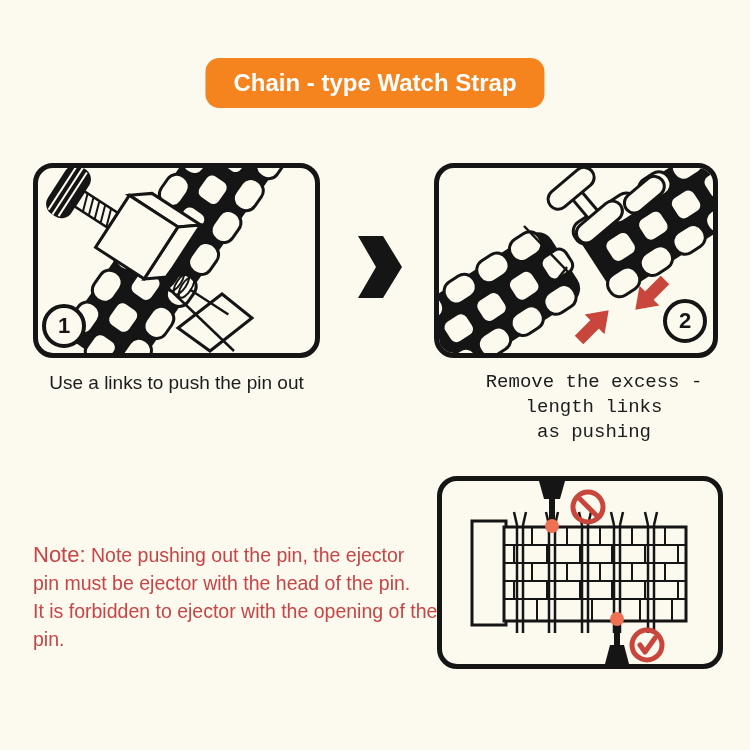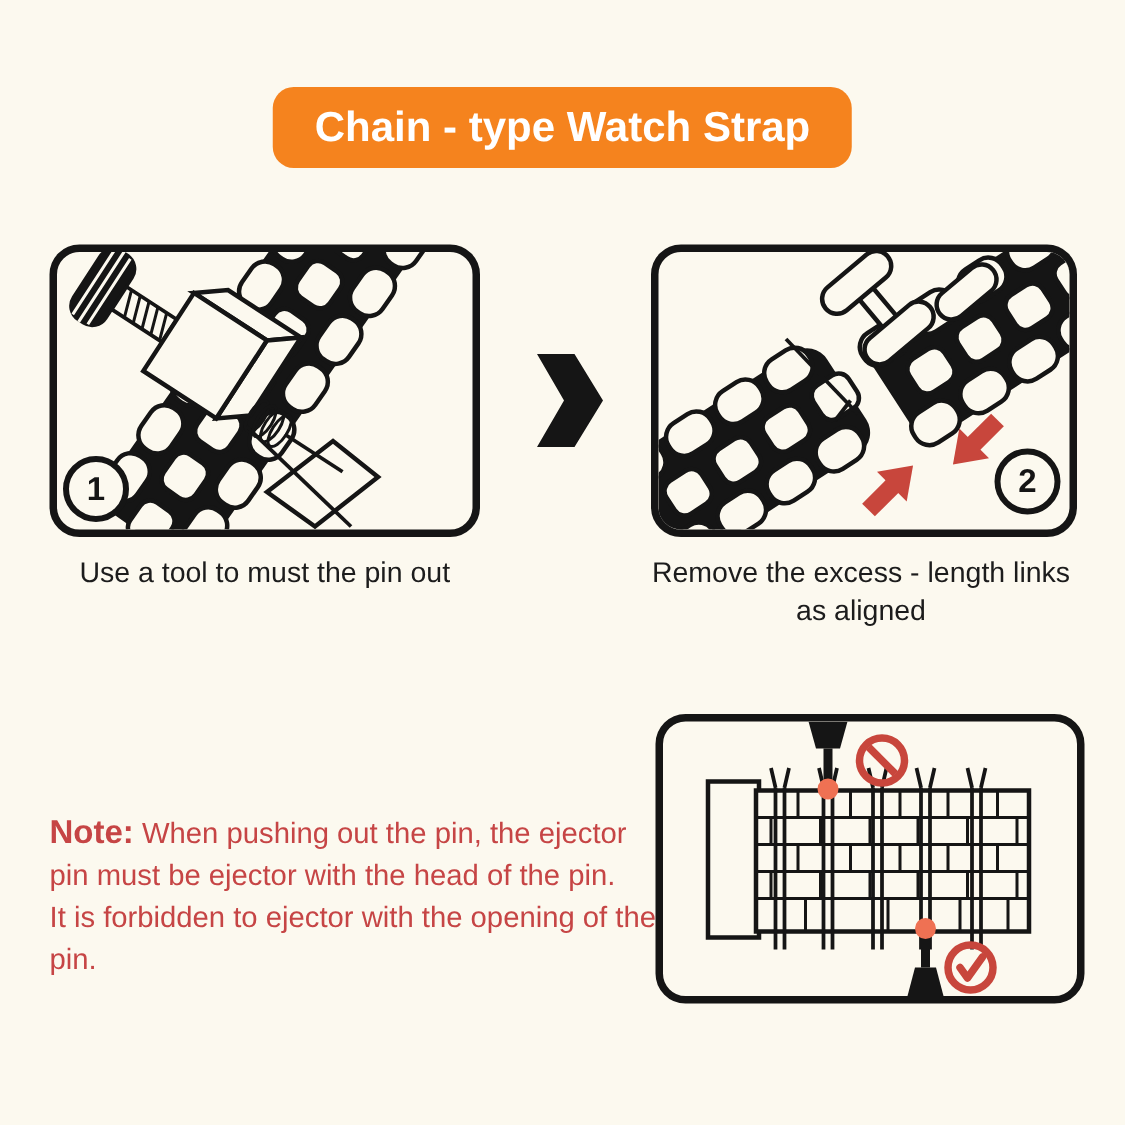--- a/index.html
+++ b/index.html
@@ -6,21 +6,21 @@
     --page_bg:#FCF9EF; --ink:#151515; --banner_bg:#F5831E; --banner_text:#FFFFFF;
     --note_red:#C64545; --accent_red:#C8463C; --dot_orange:#EF7153;
   }
   html,body{margin:0;padding:0;}
   body{background:#fff;font-family:"Liberation Sans",sans-serif;}
   .canvas{position:relative;width:750px;height:750px;background:var(--page_bg);overflow:hidden;}
 
   .banner{
     position:absolute;top:58px;left:50%;transform:translateX(-50%);
     background:var(--banner_bg);color:var(--banner_text);
-    font-size:28px;font-weight:bold;line-height:1;
+    font-size:24px;font-weight:bold;line-height:1;
     padding:13px 28px;border-radius:14px;white-space:nowrap;
   }
 
   .panel{
     position:absolute;box-sizing:border-box;border:5px solid var(--ink);
     border-radius:20px;background:var(--page_bg);overflow:hidden;
   }
   .panel svg{position:absolute;inset:0;width:100%;height:100%;display:block;}
   #panel1{left:33px;top:163px;width:287px;height:195px;}
   #panel2{left:434px;top:163px;width:284px;height:195px;}
@@ -34,27 +34,27 @@
   }
   #badge1{left:4px;bottom:5px;}
   #badge2{right:6px;bottom:10px;}
 
   .chevron{position:absolute;left:352px;top:235px;width:50px;height:64px;}
 
   .caption{
     position:absolute;color:#1C1C1C;font-size:19px;line-height:25px;text-align:center;
   }
   #caption1{left:33px;top:370px;width:287px;}
-  #caption2{left:432px;top:370px;width:284px;}
+  #caption2{left:452px;top:370px;width:284px;font-family:Liberation Mono, monospace;}
 
   .note{
     position:absolute;left:33px;top:541px;width:420px;
     color:var(--note_red);font-size:19.5px;line-height:28px;
   }
-  .note b{font-size:22px;font-weight:bold;}
+  .note b{font-size:22px;font-weight:normal;}
 </style>
 </head>
 <body>
 
 <div class="canvas">
 
   <div class="banner">Chain - type Watch Strap</div>
 
   <div class="panel" id="panel1">
     <svg viewBox="0 0 277 185" preserveAspectRatio="none">
@@ -141,29 +141,29 @@
         <use href="#redarrow" transform="translate(226,112) rotate(135)"></use>
       </g>
       <g fill="#C8463C" stroke="none">
         <use href="#redarrow" transform="translate(140,172) rotate(-45)"></use>
       </g>
     </svg>
     <div class="badge" id="badge2">2</div>
   </div>
 
   <div class="caption" id="caption1">
-    <div>Use a tool to must the pin out</div>
+    <div>Use a links to push the pin out</div>
   </div>
   <div class="caption" id="caption2">
     <div>Remove the excess - length links</div>
-    <div>as aligned</div>
+    <div>as pushing</div>
   </div>
 
   <div class="note">
-    <div><b>Note:</b> <span>When pushing out the pin, the ejector</span></div>
+    <div><b>Note:</b> <span>Note pushing out the pin, the ejector</span></div>
     <div>pin must be ejector with the head of the pin.</div>
     <div>It is forbidden to ejector with the opening of the pin.</div>
   </div>
 
   <div class="panel" id="panel3">
     <svg viewBox="0 0 276 183" preserveAspectRatio="none">
       <g stroke="#151515" stroke-width="3" fill="#FCF9EF">
         <rect x="30" y="40" width="34" height="104"></rect>
         <rect x="62" y="46" width="182" height="94"></rect>
       </g>

